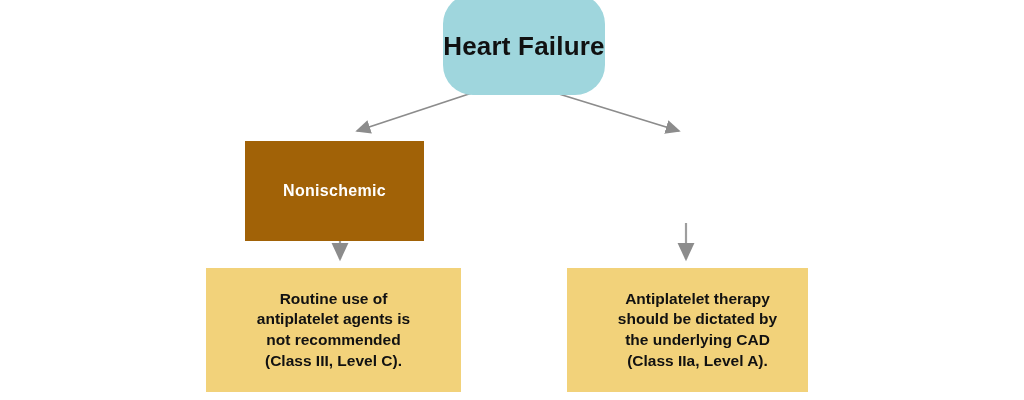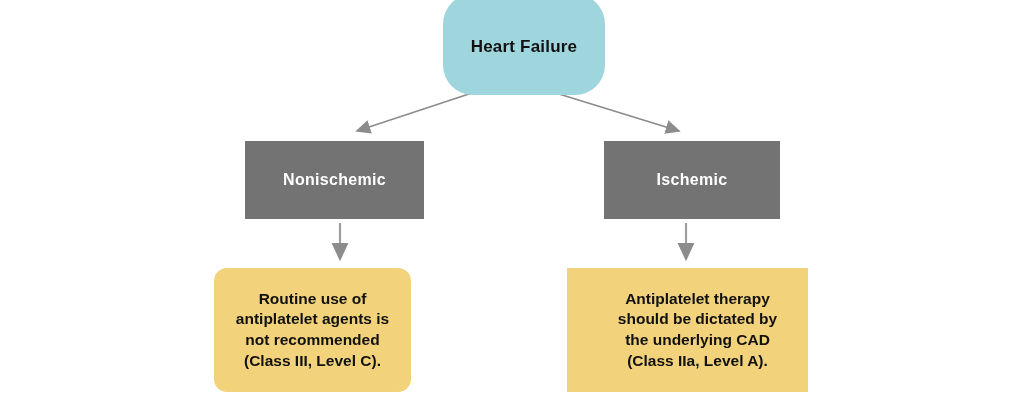--- a/index.html
+++ b/index.html
@@ -37,49 +37,49 @@
   .node-root {
     left: 443px;
     top: -6px;
     width: 162px;
     height: 101px;
     background: #9FD6DD;
     border-radius: 30px;
   }
   .node-root .node-label {
     color: #111111;
-    font-size: 17px;
+    font-size: 26px;
     font-weight: bold;
     letter-spacing: 0.2px;
     padding-top: 4px;
   }
 
   
   .node-branch {
     top: 141px;
-    height: 78px;
-    background: #737373;
+    height: 100px;
+    background: #a16207;
   }
   .node-branch.left  { left: 245px; width: 179px; }
   .node-branch.right { left: 604px; width: 176px; }
   .node-branch .node-label {
     color: #FFFFFF;
     font-size: 16px;
     font-weight: bold;
     letter-spacing: 0.3px;
   }
 
   
   .node-leaf {
     top: 268px;
     height: 124px;
     background: #F2D27A;
     align-items: center;
   }
-  .node-leaf.left  { left: 214px; width: 197px; border-radius: 13px; }
+  .node-leaf.left  { left: 206px; width: 255px; }
   .node-leaf.right { left: 567px; width: 241px; padding-left: 20px; }
   .node-leaf .node-label {
     color: #111111;
     font-size: 15.5px;
     font-weight: bold;
     line-height: 1.33;
     white-space: pre-line;
     padding: 0 6px;
   }
 </style>
@@ -113,23 +113,20 @@
   </svg>
 
   <div class="node node-root">
     <span class="node-label">Heart Failure</span>
   </div>
 
   <div class="node node-branch left">
     <span class="node-label">Nonischemic</span>
   </div>
 
-  <div class="node node-branch right">
-    <span class="node-label">Ischemic</span>
-  </div>
 
   <div class="node node-leaf left">
     <span class="node-label">Routine use of
 antiplatelet agents is
 not recommended
 (Class III, Level C).</span>
   </div>
 
   <div class="node node-leaf right">
     <span class="node-label">Antiplatelet therapy

